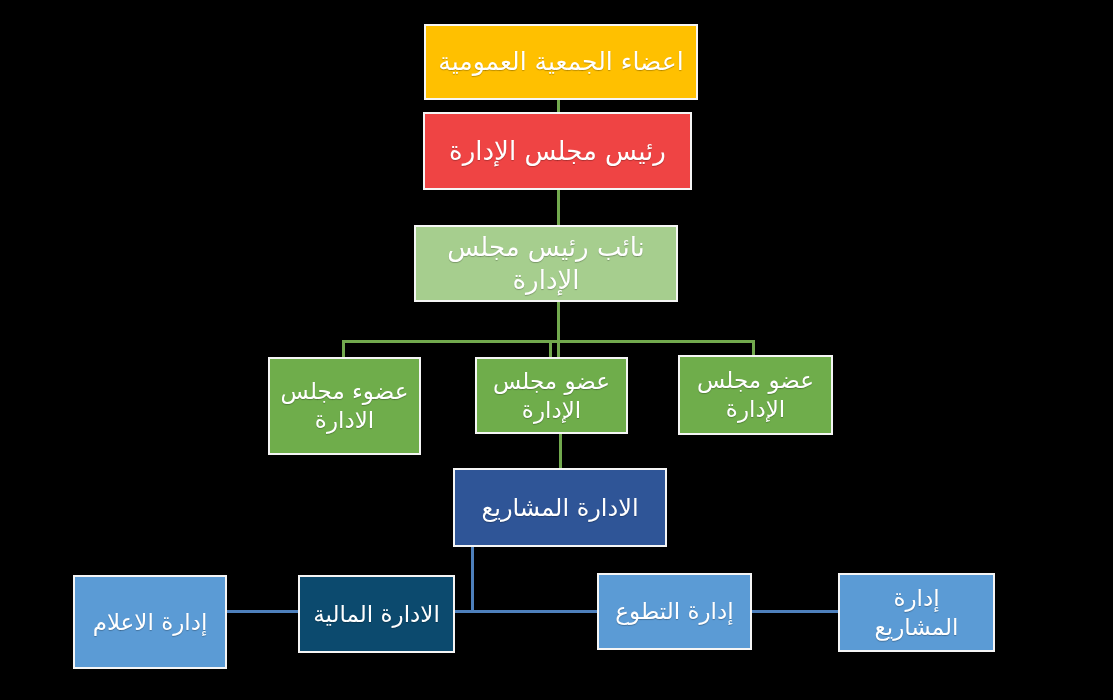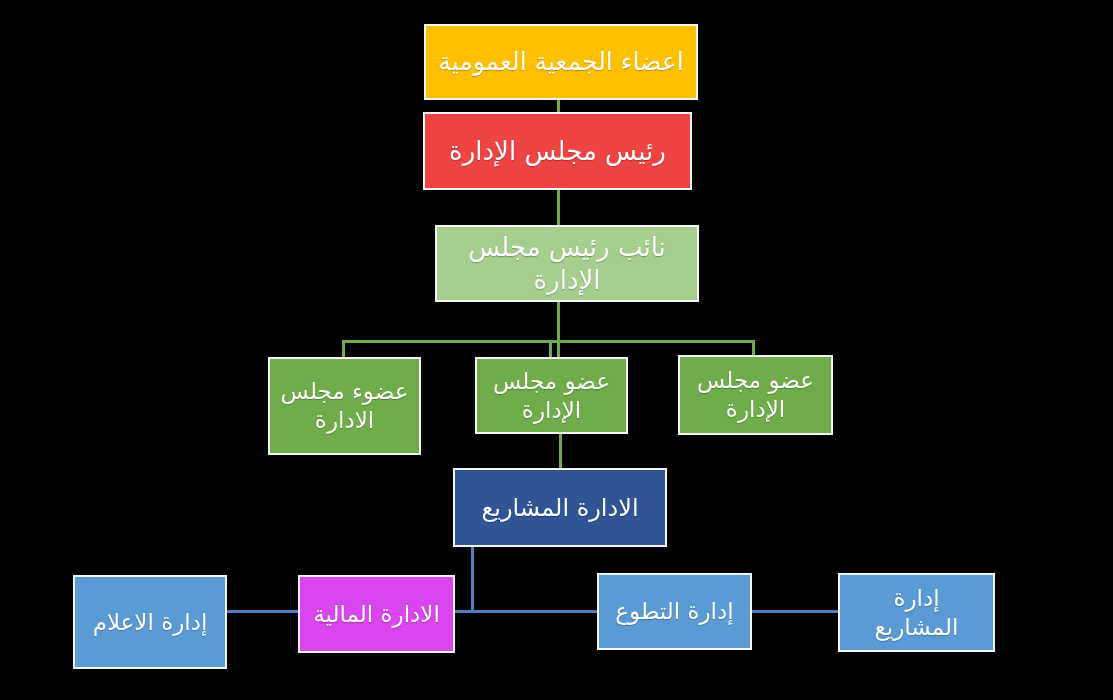--- a/index.html
+++ b/index.html
@@ -29,21 +29,21 @@
     padding: 0 8px;
     text-shadow: 0 1px 1px rgba(0,0,0,0.25);
   }
   .line {
     position: absolute;
   }
 
   
   #node-assembly   { left:424px; top:24px;  width:274px; height:76px; font-size:25px; }
   #node-chairman   { left:423px; top:112px; width:269px; height:78px; font-size:26px; }
-  #node-vice       { left:435px; top:225px; width:264px; height:77px; font-size:26px; }
+  #node-vice       { left:414px; top:225px; width:264px; height:77px; font-size:26px; }
   #node-m1         { left:268px; top:357px; width:153px; height:98px; font-size:23px; }
   #node-m2         { left:475px; top:357px; width:153px; height:77px; font-size:23px; }
   #node-m3         { left:678px; top:355px; width:155px; height:80px; font-size:23px; }
   #node-exec       { left:453px; top:468px; width:214px; height:79px; font-size:24px; }
   #node-media      { left:73px;  top:575px; width:154px; height:94px; font-size:23px; }
   #node-finance    { left:298px; top:575px; width:157px; height:78px; font-size:23px; }
   #node-volunteer  { left:597px; top:573px; width:155px; height:77px; font-size:23px; }
   #node-projects   { left:838px; top:573px; width:157px; height:79px; font-size:23px; }
 
   
@@ -96,21 +96,21 @@
   </div>
   <div class="node" id="node-m3" style="background: rgb(111, 173, 75);">
     <span>عضو مجلس الإدارة</span>
   </div>
   <div class="node" id="node-exec" style="background: rgb(47, 85, 151);">
     <span>الادارة المشاريع</span>
   </div>
   <div class="node" id="node-media" style="background: rgb(91, 155, 213);">
     <span>إدارة الاعلام</span>
   </div>
-  <div class="node" id="node-finance" style="background: #d946ef;">
+  <div class="node" id="node-finance" style="background: #0c4a6e;">
     <span>الادارة المالية</span>
   </div>
   <div class="node" id="node-projects" style="background: rgb(91, 155, 213);">
     <span>إدارة المشاريع</span>
   </div>
   <div class="node" id="node-volunteer" style="background: rgb(91, 155, 213);">
     <span>إدارة التطوع</span>
   </div>
 
 </div>

